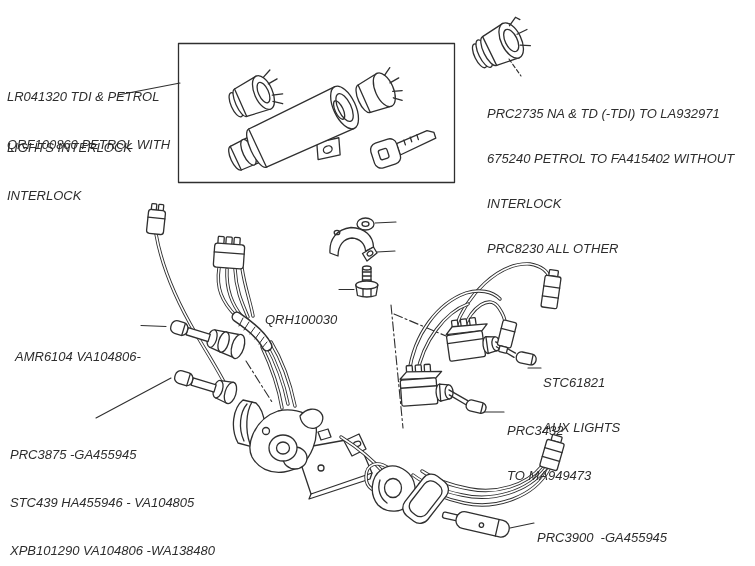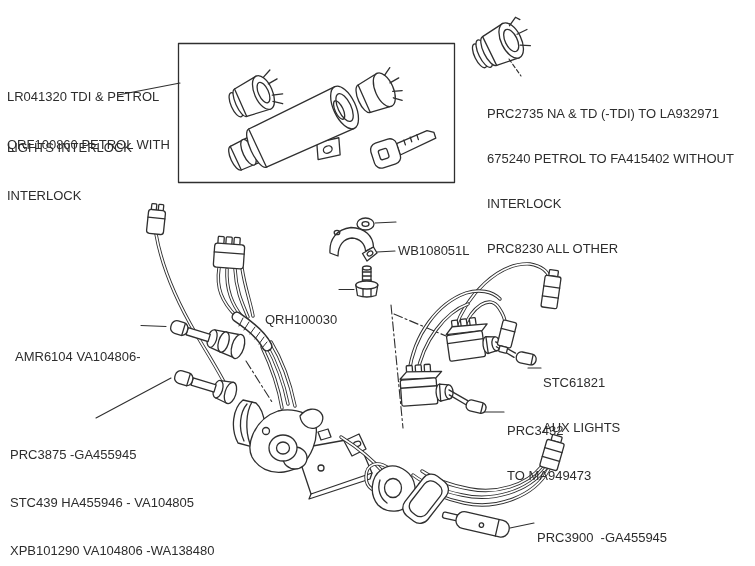--- a/index.html
+++ b/index.html
@@ -10,21 +10,21 @@
      stroke:#2f2f2f;fill:none;stroke-width:1.3;stroke-linecap:round;stroke-linejoin:round;}
   .art .f{fill:#ffffff;}
   .art .wo{stroke-width:3.4;}
   .art .wi{stroke:#ffffff;stroke-width:1.6;}
   .art .so{stroke-width:11;}
   .art .si{stroke:#ffffff;stroke-width:8;}
   .art .tick{stroke-width:1;}
   .art .dd{stroke-dasharray:9 3 2 3;stroke-width:1.1;}
   .art .ld{stroke-width:1.1;}
   .art .ldd{stroke-width:1.1;stroke-dasharray:4 2.5;}
-  .label{position:absolute;color:#2d2d2d;font-size:13px;white-space:pre;}
+  .label{position:absolute;color:#2d2d2d;font-size:13px;white-space:pre;font-style:italic;}
   .lh15{line-height:15px;}
   .lh16{line-height:16px;}
   .lh17{line-height:17px;}
 </style>
 </head>
 <body>
 
 <div class="stage">
 
   <svg class="art" width="755" height="566" viewBox="0 0 755 566">
@@ -296,23 +296,20 @@
   <div class="label lh17" style="left:7px;top:102px">
     <div>QRF100860 PETROL WITH</div>
     <div>INTERLOCK</div>
   </div>
   <div class="label lh15" style="left:487px;top:76px">
     <div>PRC2735 NA &amp; TD (-TDI) TO LA932971</div>
     <div>675240 PETROL TO FA415402 WITHOUT</div>
     <div>INTERLOCK</div>
     <div>PRC8230 ALL OTHER</div>
   </div>
-  <div class="label lh15" style="left:398px;top:213px">
-    <div>WB108051L</div>
-  </div>
   <div class="label lh15" style="left:265px;top:282px">
     <div>QRH100030</div>
   </div>
   <div class="label lh16" style="left:15px;top:317px">
     <div>AMR6104 VA104806-</div>
   </div>
   <div class="label lh16" style="left:10px;top:415px">
     <div>PRC3875 -GA455945</div>
     <div>STC439 HA455946 - VA104805</div>
     <div>XPB101290 VA104806 -WA138480</div>

